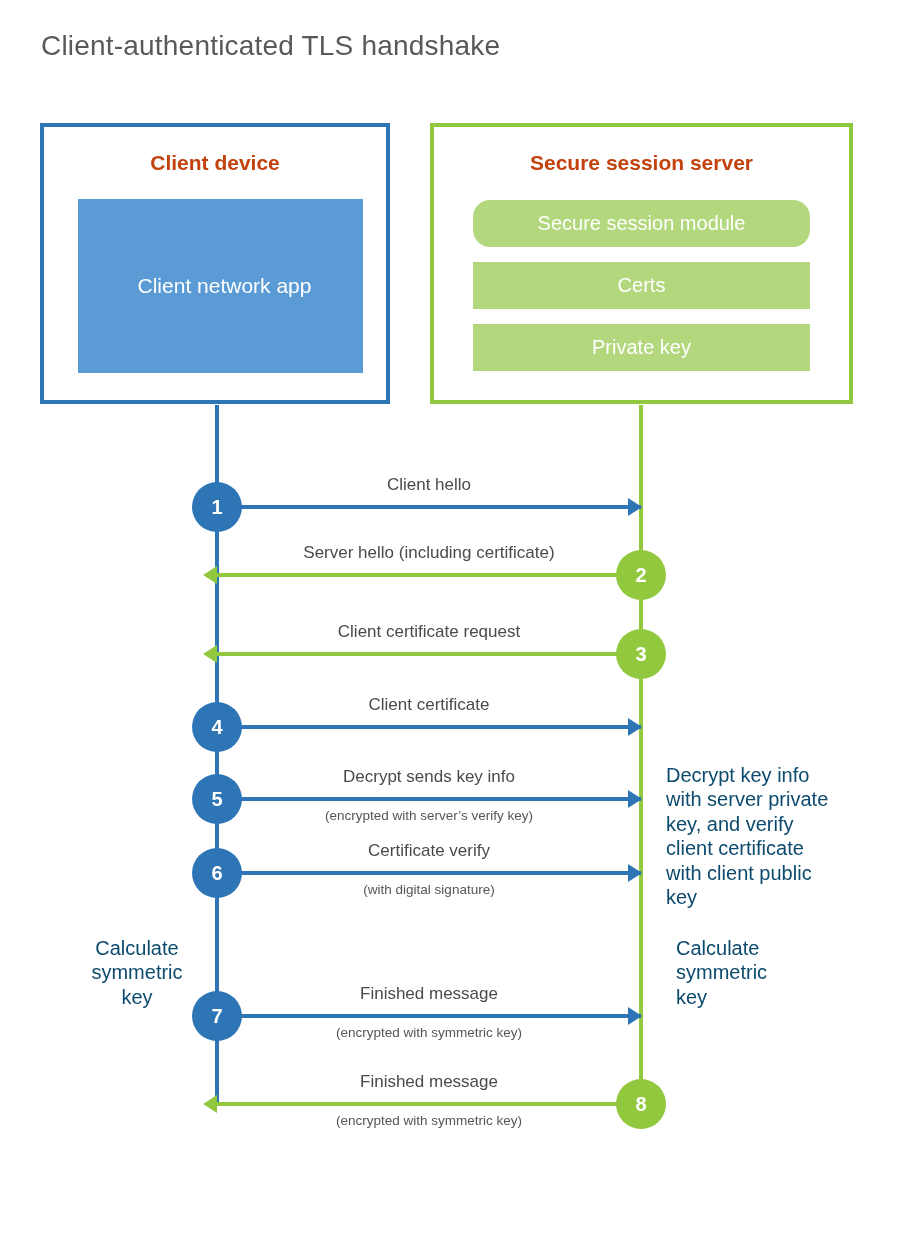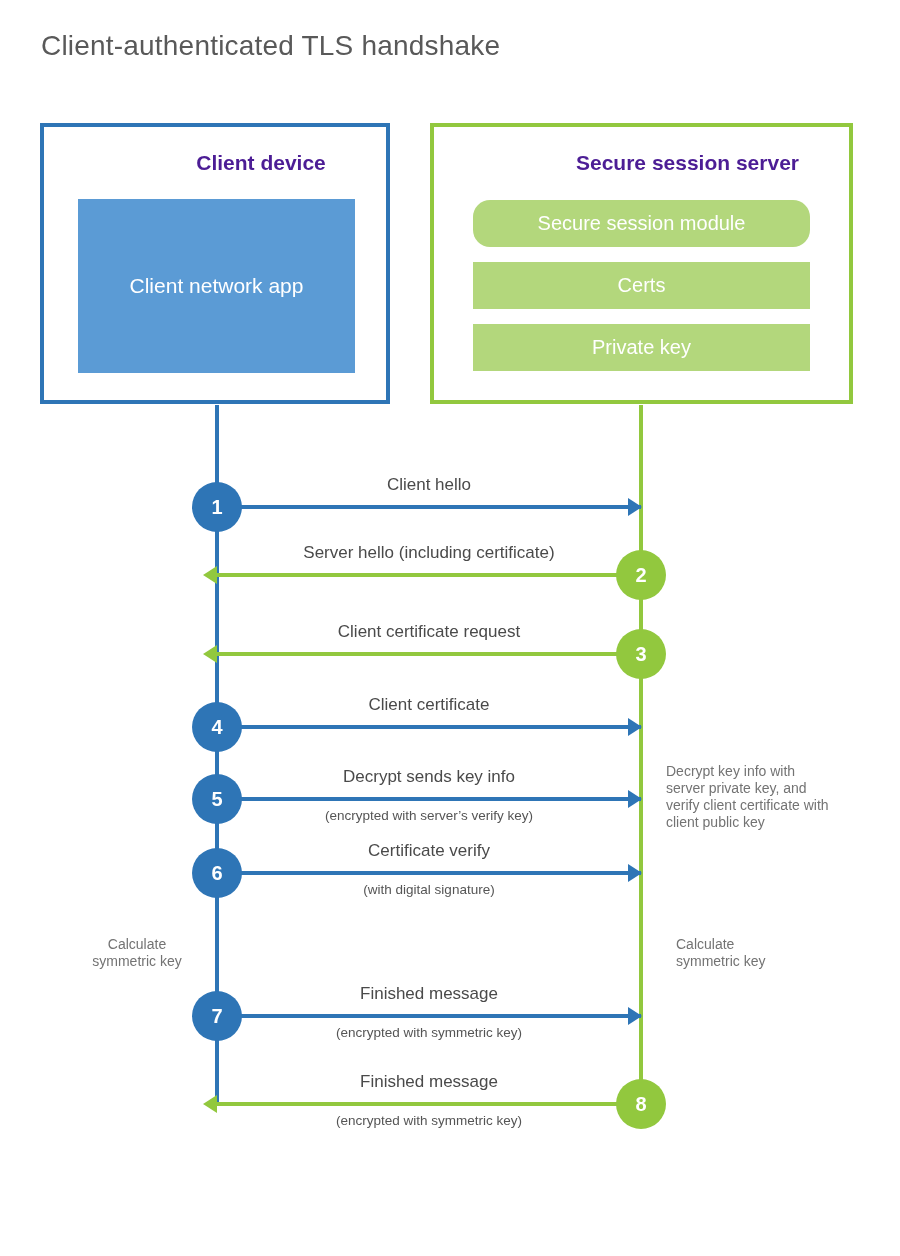--- a/index.html
+++ b/index.html
@@ -7,24 +7,24 @@
           font-family:"Liberation Sans","DejaVu Sans",sans-serif;}
 
   .page-title{position:absolute;left:37px;top:26px;margin:4px;font-size:28px;font-weight:400;
               color:#595959;letter-spacing:0.2px;}
 
   
   .actor-box{position:absolute;top:123px;height:281px;background:#fff;box-sizing:border-box;}
   .actor-box.client{left:40px;width:350px;border:4px solid #2e75b6;}
   .actor-box.server{left:430px;width:423px;border:4px solid #92c83e;}
   .actor-title{position:absolute;left:0;top:24px;width:100%;text-align:center;
-               font-size:21px;font-weight:bold;color:#4c1d95;padding-left:46px;}
+               font-size:21px;font-weight:bold;color:#c2410c;}
   .client-app{position:absolute;left:34px;top:72px;width:277px;height:174px;background:#5b9bd5;
               display:flex;align-items:center;justify-content:center;color:#fff;font-size:21px;
-              text-align:center;line-height:1.45;}
+              text-align:center;line-height:1.45;padding-left:8px;}
   .client-app span{display:inline-block;max-width:185px;}
   .server-bar{position:absolute;left:39px;width:337px;height:47px;background:#b3d77c;
               display:flex;align-items:center;justify-content:center;color:#fff;font-size:20px;}
   .server-bar.b1{top:73px;border-radius:17px;}
   .server-bar.b2{top:135px;}
   .server-bar.b3{top:197px;}
 
   
   .lifeline{position:absolute;top:405px;width:4px;height:700px;}
   .lifeline.blue{left:215px;background:#2e75b6;}
@@ -43,21 +43,21 @@
           display:flex;align-items:center;justify-content:center;
           color:#fff;font-size:20px;font-weight:bold;}
   .circle.blue{left:192px;background:#2e75b6;}
   .circle.green{left:616px;background:#92c83e;}
   .msg-label{position:absolute;left:217px;width:424px;top:-32px;text-align:center;
              font-size:17px;color:#4a4a4a;}
   .msg-sub{position:absolute;left:217px;width:424px;top:9px;text-align:center;
            font-size:13.5px;color:#555555;}
 
   
-  .note{position:absolute;font-size:14px;color:#737373;line-height:1.22;}
+  .note{position:absolute;font-size:20px;color:#0c4a6e;line-height:1.22;}
   .note-decrypt{left:666px;top:763px;width:170px;}
   .note-calc-left{left:86px;top:936px;width:102px;text-align:center;}
   .note-calc-right{left:676px;top:936px;width:112px;}
 </style>
 </head>
 <body>
 
 <div class="canvas">
 
   <h1 class="page-title">Client-authenticated TLS handshake</h1>

